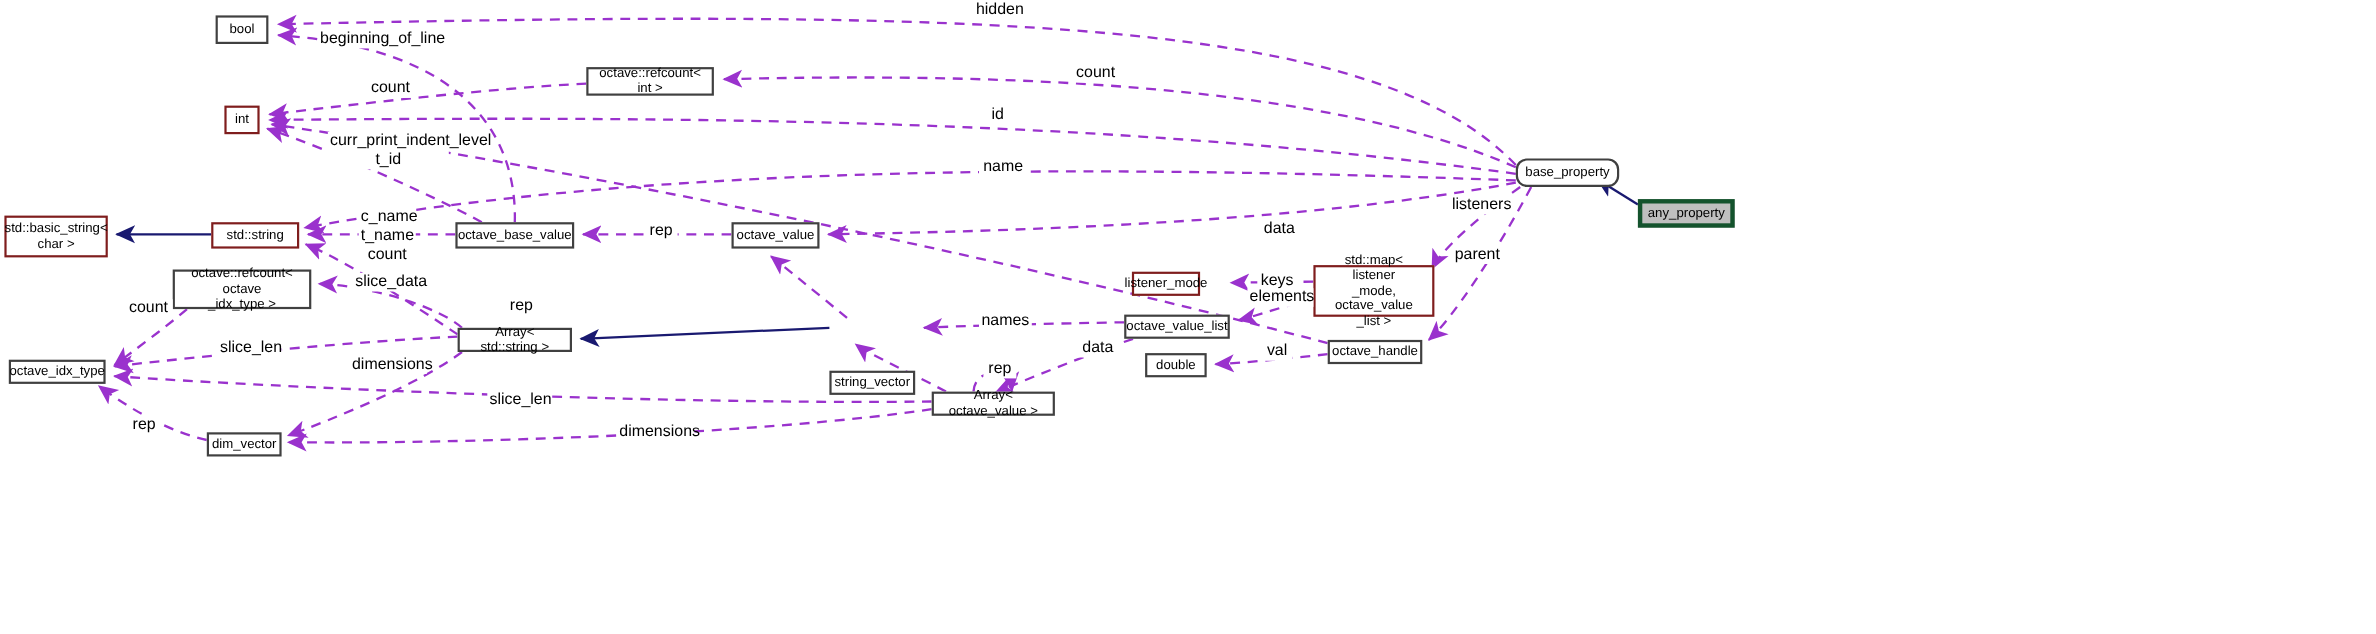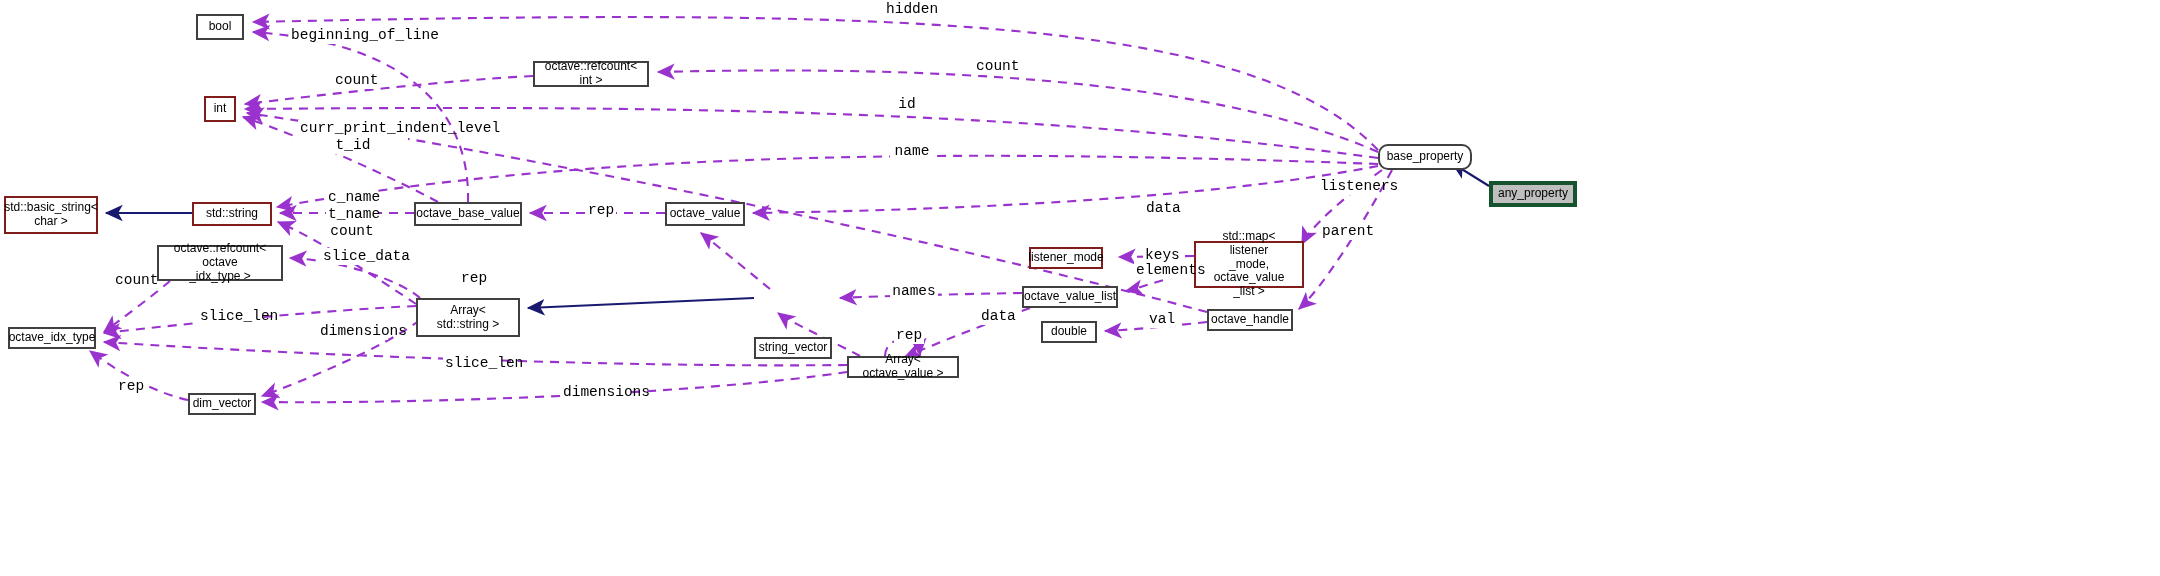--- a/index.html
+++ b/index.html
@@ -46,21 +46,20 @@
   .edge-label {
     position: absolute;
     font-size: 14.5px;
     color: #000000;
     background: #ffffff;
     white-space: pre-line;
     line-height: 1.18;
     text-align: center;
     padding: 0 2px;
     z-index: 6;
-    font-family: Liberation Mono, monospace;
   }
   .dash { stroke: #9a32cd; stroke-width: 2.1; stroke-dasharray: 9 7; fill: none; }
   .solid { stroke: #191970; stroke-width: 2.1; fill: none; }
 </style>
 </head>
 <body>
 
 <div id="diagram-root">
 
   <svg id="edges" viewBox="0 0 2160 576">
@@ -141,29 +140,29 @@
   <div class="node strong" style="left:196px;top:14px;width:48px;height:26px;">bool</div>
   <div class="node strong" style="left:533px;top:61px;width:116px;height:26px;">octave::refcount&lt; int &gt;</div>
   <div class="node light" style="left:204px;top:96px;width:32px;height:26px;">int</div>
   <div class="node strong" style="left:1378px;top:144px;width:94px;height:26px;border-radius:10px;">base_property</div>
   <div class="node highlight" style="left:1489px;top:181px;width:88px;height:26px;">any_property</div>
   <div class="node light" style="left:4px;top:196px;width:94px;height:38px;">std::basic_string&lt;
 char &gt;</div>
   <div class="node light" style="left:192px;top:202px;width:80px;height:24px;">std::string</div>
   <div class="node strong" style="left:414px;top:202px;width:108px;height:24px;">octave_base_value</div>
   <div class="node strong" style="left:665px;top:202px;width:80px;height:24px;">octave_value</div>
-  <div class="node light" style="left:1029px;top:247px;width:74px;height:22px;">listener_mode</div>
+  <div class="node light" style="left:1029px;top:247px;width:62px;height:22px;">listener_mode</div>
   <div class="node light" style="left:1194px;top:241px;width:110px;height:47px;">std::map&lt; listener
 _mode, octave_value
 _list &gt;</div>
   <div class="node strong" style="left:157px;top:245px;width:126px;height:36px;">octave::refcount&lt; octave
 _idx_type &gt;</div>
   <div class="node strong" style="left:754px;top:289px;width:78px;height:22px;margin-top:48px;">string_vector</div>
   <div class="node strong" style="left:1022px;top:286px;width:96px;height:22px;">octave_value_list</div>
-  <div class="node strong" style="left:416px;top:298px;width:104px;height:39px;">Array&lt; std::string &gt;</div>
+  <div class="node strong" style="left:416px;top:298px;width:104px;height:22px;">Array&lt; std::string &gt;</div>
   <div class="node strong" style="left:1207px;top:309px;width:86px;height:22px;">octave_handle</div>
   <div class="node strong" style="left:8px;top:327px;width:88px;height:22px;">octave_idx_type</div>
   <div class="node strong" style="left:1041px;top:321px;width:56px;height:22px;">double</div>
   <div class="node strong" style="left:847px;top:356px;width:112px;height:22px;">Array&lt; octave_value &gt;</div>
   <div class="node strong" style="left:188px;top:393px;width:68px;height:22px;">dim_vector</div>
 
   <div class="edge-label" style="left:884px;top:1px;width:46px;">hidden</div>
   <div class="edge-label" style="left:289px;top:27px;width:104px;">beginning_of_line</div>
   <div class="edge-label" style="left:974px;top:58px;width:40px;">count</div>
   <div class="edge-label" style="left:333px;top:72px;width:40px;">count</div>

